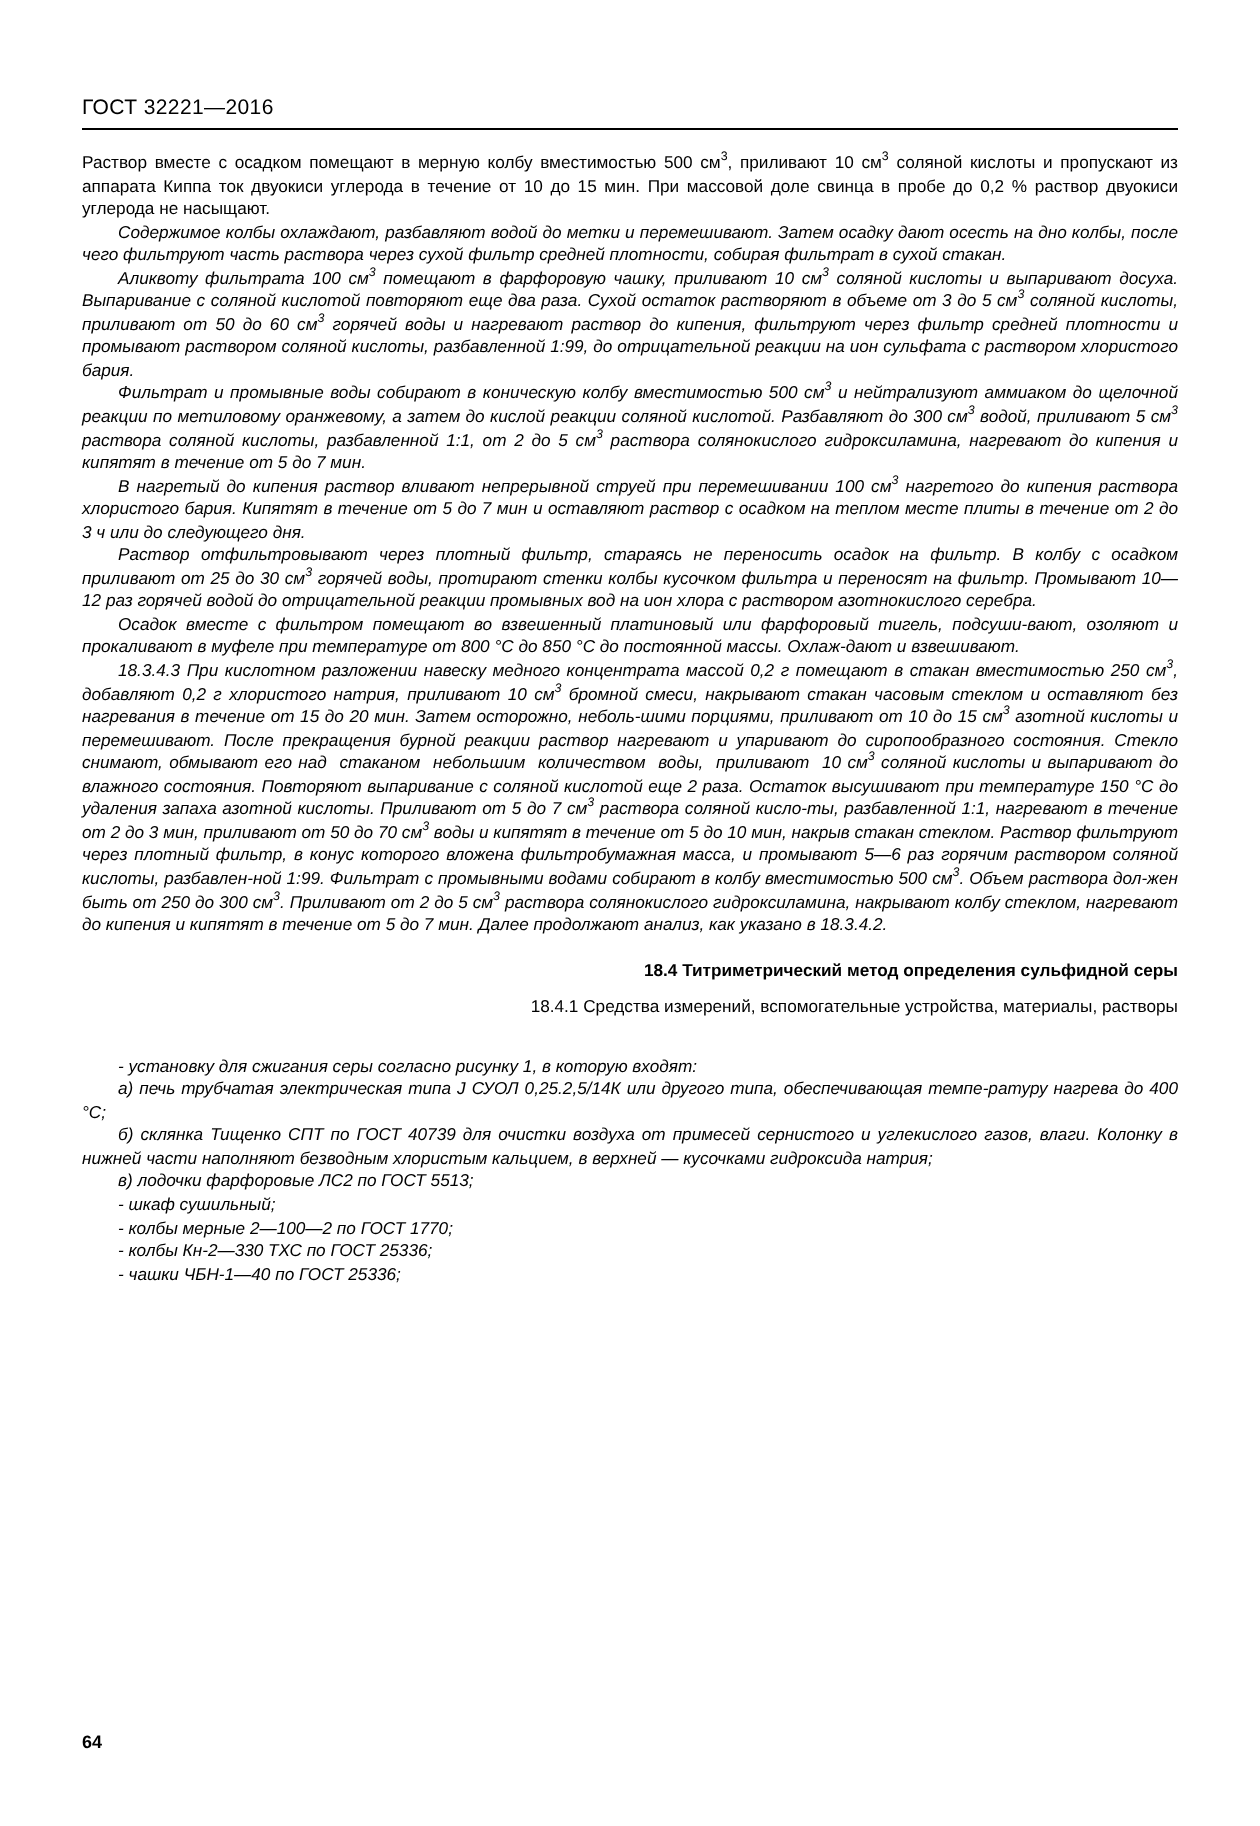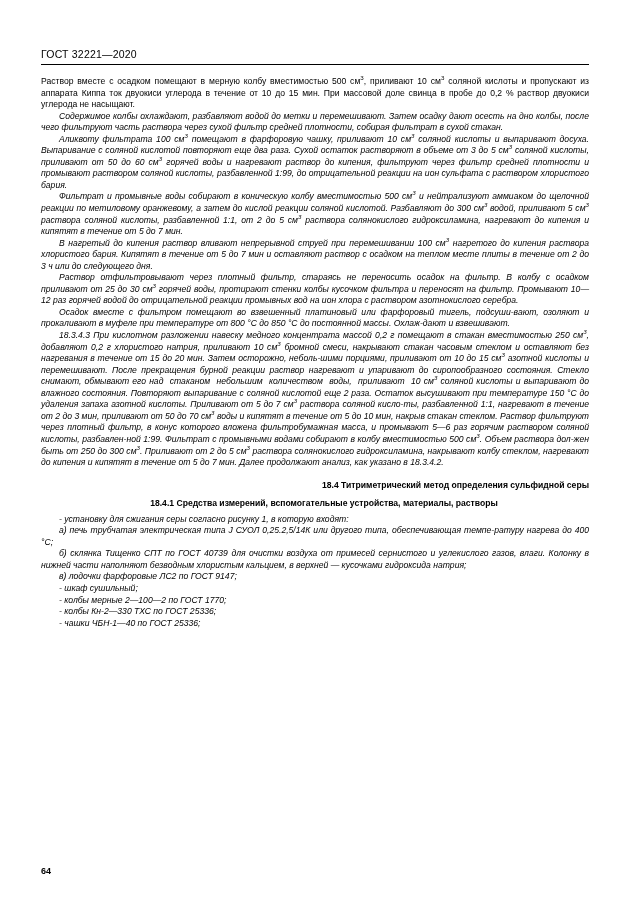--- a/index.html
+++ b/index.html
@@ -58,44 +58,44 @@
   }
   p.heading {
     margin-top: 11px;
     margin-bottom: 3px;
     font-weight: bold;
     text-indent: 18px;
     text-align: right;
   }
   p.subheading {
     margin-top: 7px;
-    margin-bottom: 4px;
-    font-weight: bold;
+    margin-bottom: 18px;
+    font-weight: normal;
     text-indent: 18px;
-    text-align: center;
+    text-align: right;
   }
   sup {
     font-size: 6.2px;
     vertical-align: super;
     line-height: 0;
   }
   .pagenum {
     position: absolute;
     left: 41px;
     top: 866px;
     font-size: 9px;
     font-weight: bold;
   }
 </style>
 </head>
 <body>
 
 <div class="page">
 
-  <div class="header">ГОСТ 32221—2020</div>
+  <div class="header">ГОСТ 32221—2016</div>
   <div class="rule"></div>
 
   <div class="content">
     <div id="body-paragraphs">
         <p class="">Раствор вместе с осадком помещают в мерную колбу вместимостью 500 см<sup>3</sup>, приливают 10 см<sup>3</sup> соляной кислоты и пропускают из аппарата Киппа ток двуокиси углерода в течение от 10 до 15 мин. При массовой доле свинца в пробе до 0,2 % раствор двуокиси углерода не насыщают.</p>
         <p class=" ind">Содержимое колбы охлаждают, разбавляют водой до метки и перемешивают. Затем осадку дают осесть на дно колбы, после чего фильтруют часть раствора через сухой фильтр средней плотности, собирая фильтрат в сухой стакан.</p>
         <p class=" ind">Аликвоту фильтрата 100 см<sup>3</sup> помещают в фарфоровую чашку, приливают 10 см<sup>3</sup> соляной кислоты и выпаривают досуха. Выпаривание с соляной кислотой повторяют еще два раза. Сухой остаток растворяют в объеме от 3 до 5 см<sup>3</sup> соляной кислоты, приливают от 50 до 60 см<sup>3</sup> горячей воды и нагревают раствор до кипения, фильтруют через фильтр средней плотности и промывают раствором соляной кислоты, разбавленной 1:99, до отрицательной реакции на ион сульфата с раствором хлористого бария.</p>
         <p class=" ind">Фильтрат и промывные воды собирают в коническую колбу вместимостью 500 см<sup>3</sup> и нейтрализуют аммиаком до щелочной реакции по метиловому оранжевому, а затем до кислой реакции соляной кислотой. Разбавляют до 300 см<sup>3</sup> водой, приливают 5 см<sup>3</sup> раствора соляной кислоты, разбавленной 1:1, от 2 до 5 см<sup>3</sup> раствора солянокислого гидроксиламина, нагревают до кипения и кипятят в течение от 5 до 7 мин.</p>
         <p class=" ind">В нагретый до кипения раствор вливают непрерывной струей при перемешивании 100 см<sup>3</sup> нагретого до кипения раствора хлористого бария. Кипятят в течение от 5 до 7 мин и оставляют раствор с осадком на теплом месте плиты в течение от 2 до 3 ч или до следующего дня.</p>
         <p class=" ind">Раствор отфильтровывают через плотный фильтр, стараясь не переносить осадок на фильтр. В колбу с осадком приливают от 25 до 30 см<sup>3</sup> горячей воды, протирают стенки колбы кусочком фильтра и переносят на фильтр. Промывают 10—12 раз горячей водой до отрицательной реакции промывных вод на ион хлора с раствором азотнокислого серебра.</p>
@@ -104,21 +104,21 @@
       </div>
 
     <p class="heading">18.4 Титриметрический метод определения сульфидной серы</p>
 
     <p class="subheading">18.4.1 Средства измерений, вспомогательные устройства, материалы, растворы</p>
 
     <div id="tail-paragraphs">
         <p class=" ind">- установку для сжигания серы согласно рисунку 1, в которую входят:</p>
         <p class=" ind">а) печь трубчатая электрическая типа J СУОЛ 0,25.2,5/14К или другого типа, обеспечивающая темпе-ратуру нагрева до 400 °С;</p>
         <p class=" ind">б) склянка Тищенко СПТ по ГОСТ 40739 для очистки воздуха от примесей сернистого и углекислого газов, влаги. Колонку в нижней части наполняют безводным хлористым кальцием, в верхней — кусочками гидроксида натрия;</p>
-        <p class=" ind">в) лодочки фарфоровые ЛС2 по ГОСТ 9147;</p>
+        <p class=" ind">в) лодочки фарфоровые ЛС2 по ГОСТ 5513;</p>
         <p class=" ind">- шкаф сушильный;</p>
         <p class=" ind">- колбы мерные 2—100—2 по ГОСТ 1770;</p>
         <p class=" ind">- колбы Кн-2—330 ТХС по ГОСТ 25336;</p>
         <p class=" ind">- чашки ЧБН-1—40 по ГОСТ 25336;</p>
       </div>
   </div>
 
   <div class="pagenum">64</div>
 
 </div>

